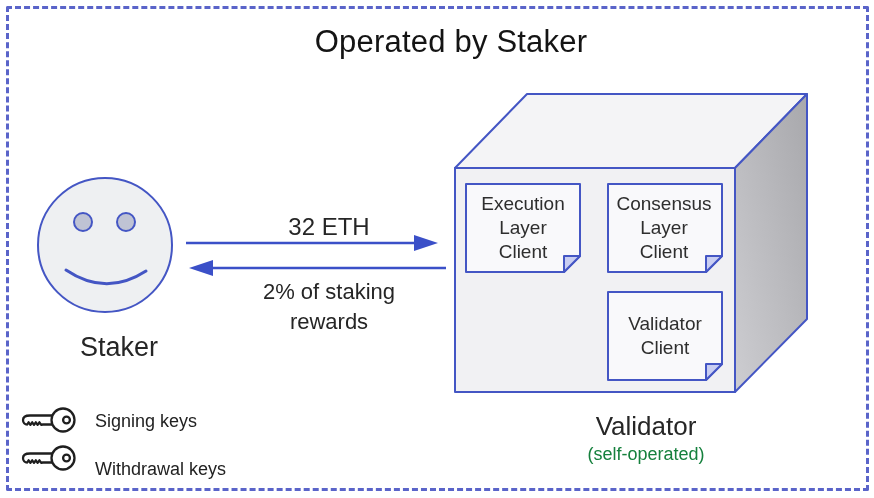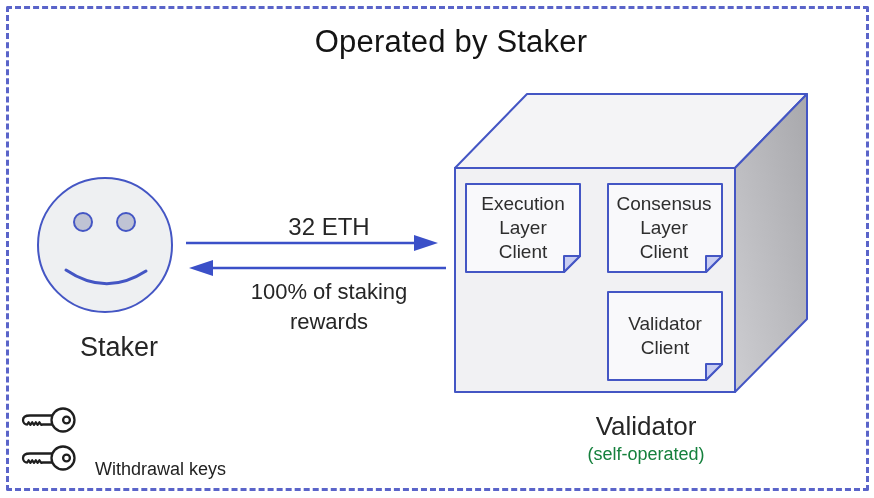--- a/index.html
+++ b/index.html
@@ -98,30 +98,31 @@
 
     <g transform="translate(20,445)" stroke="#1f1f1f" stroke-width="2.3" fill="none" stroke-linecap="round" stroke-linejoin="round">
       <circle cx="43" cy="13" r="11.5"></circle>
       <circle cx="46.5" cy="13" r="3.4"></circle>
       <path d="M32 8.5 H10 C5.5 8.5 3 10.4 3 13 C3 15.6 4.8 17.5 7.2 17.5 L8.6 15.3 L10.4 17.8 L12.2 15.3 L14 17.8 L15.8 15.3 L17.6 17.8 L19.4 15.3 L21.2 17.8 L22.8 17.5 H32"></path>
     </g>
   </svg>
 
   <div class="txt staker-label">Staker</div>
   <div class="txt eth-label">32 ETH</div>
-  <div class="txt rewards-label">100% of staking
+  <div class="txt rewards-label">2% of staking
 rewards</div>
 
   <div class="card-text card1">Execution
 Layer
 Client</div>
   <div class="card-text card2">Consensus
 Layer
 Client</div>
   <div class="card-text card3">Validator
 Client</div>
 
   <div class="txt validator-label">Validator</div>
   <div class="txt validator-sublabel">(self-operated)</div>
 
+  <div class="legend-label legend1">Signing keys</div>
   <div class="legend-label legend2">Withdrawal keys</div>
 
 </div>
 
 </body></html>

